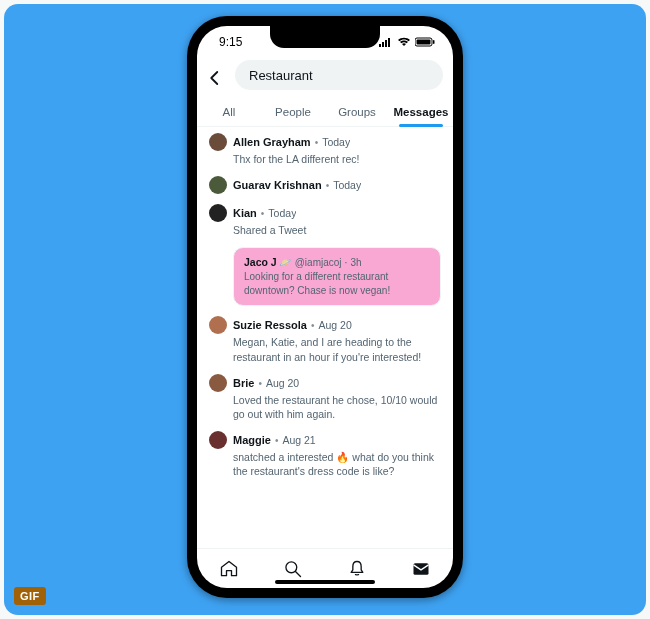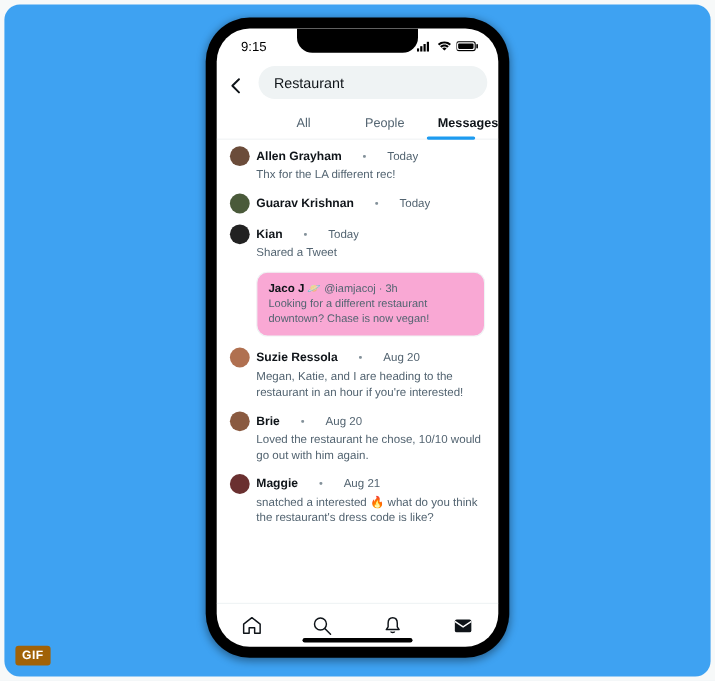--- a/index.html
+++ b/index.html
@@ -104,21 +104,21 @@
     color: #0f1419;
   }
   
   .tabs {
     display:flex;
     border-bottom: 1px solid #eff3f4;
     flex-shrink:0;
   }
   .tab {
     flex:1;
-    text-align:right;
+    text-align:center;
     font-size: 11.5px;
     font-weight: 500;
     color: #536471;
     padding: 8px 0 8px;
     position:relative;
     cursor:pointer;
   }
   .tab.active {
     color: #0f1419;
     font-weight: 700;
@@ -141,21 +141,21 @@
   }
   .msg { margin-bottom: 10px; }
   .msg-head {
     display:flex; align-items:center; gap:6px;
   }
   .avatar {
     width: 18px; height: 18px; border-radius:50%;
     flex-shrink:0;
     background: #888;
   }
-  .msg-meta { display:flex; align-items:baseline; gap:19px; white-space:nowrap; overflow:hidden; }
+  .msg-meta { display:flex; align-items:baseline; gap:4px; white-space:nowrap; overflow:hidden; }
   .msg-name { font-weight:700; font-size:11px; color:#0f1419; }
   .msg-dot  { color:#829099; font-size:10px; }
   .msg-date { color:#536471; font-size:10.5px; }
   .msg-body {
     margin-left: 24px;
     margin-top: 1px;
     color:#536471;
     font-size: 10.5px;
     line-height: 1.35;
   }
@@ -223,20 +223,21 @@
               </svg>
           </div>
           <div class="searchbox">
             <span>Restaurant</span>
           </div>
         </div>
 
         <div class="tabs">
           <div class="tab"><span>All</span></div>
           <div class="tab"><span>People</span></div>
+          <div class="tab"><span>Groups</span></div>
           <div class="tab active"><span>Messages</span></div>
         </div>
 
         <div class="content">
 
           <div class="msg">
             <div class="msg-head">
               <div class="avatar" style="background:#6b4c3a"></div>
               <div class="msg-meta">
                 <span class="msg-name">Allen Grayham</span>

